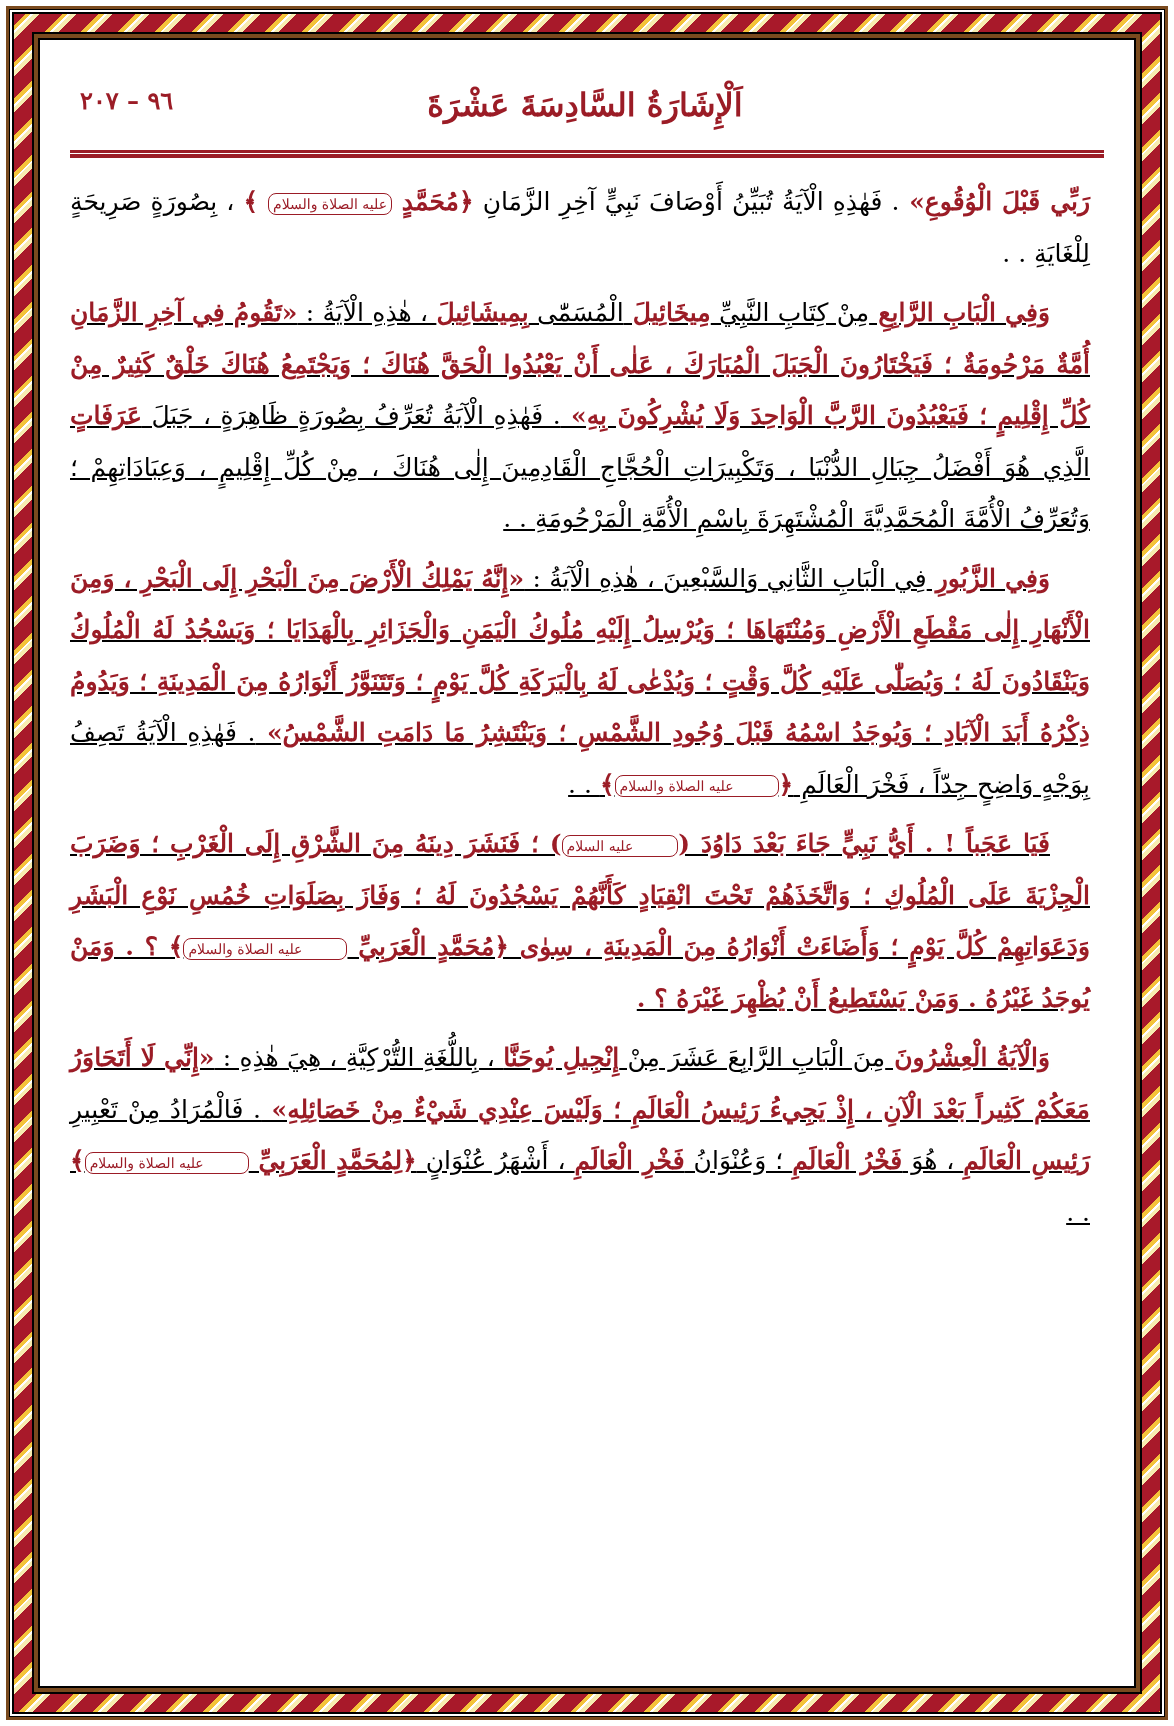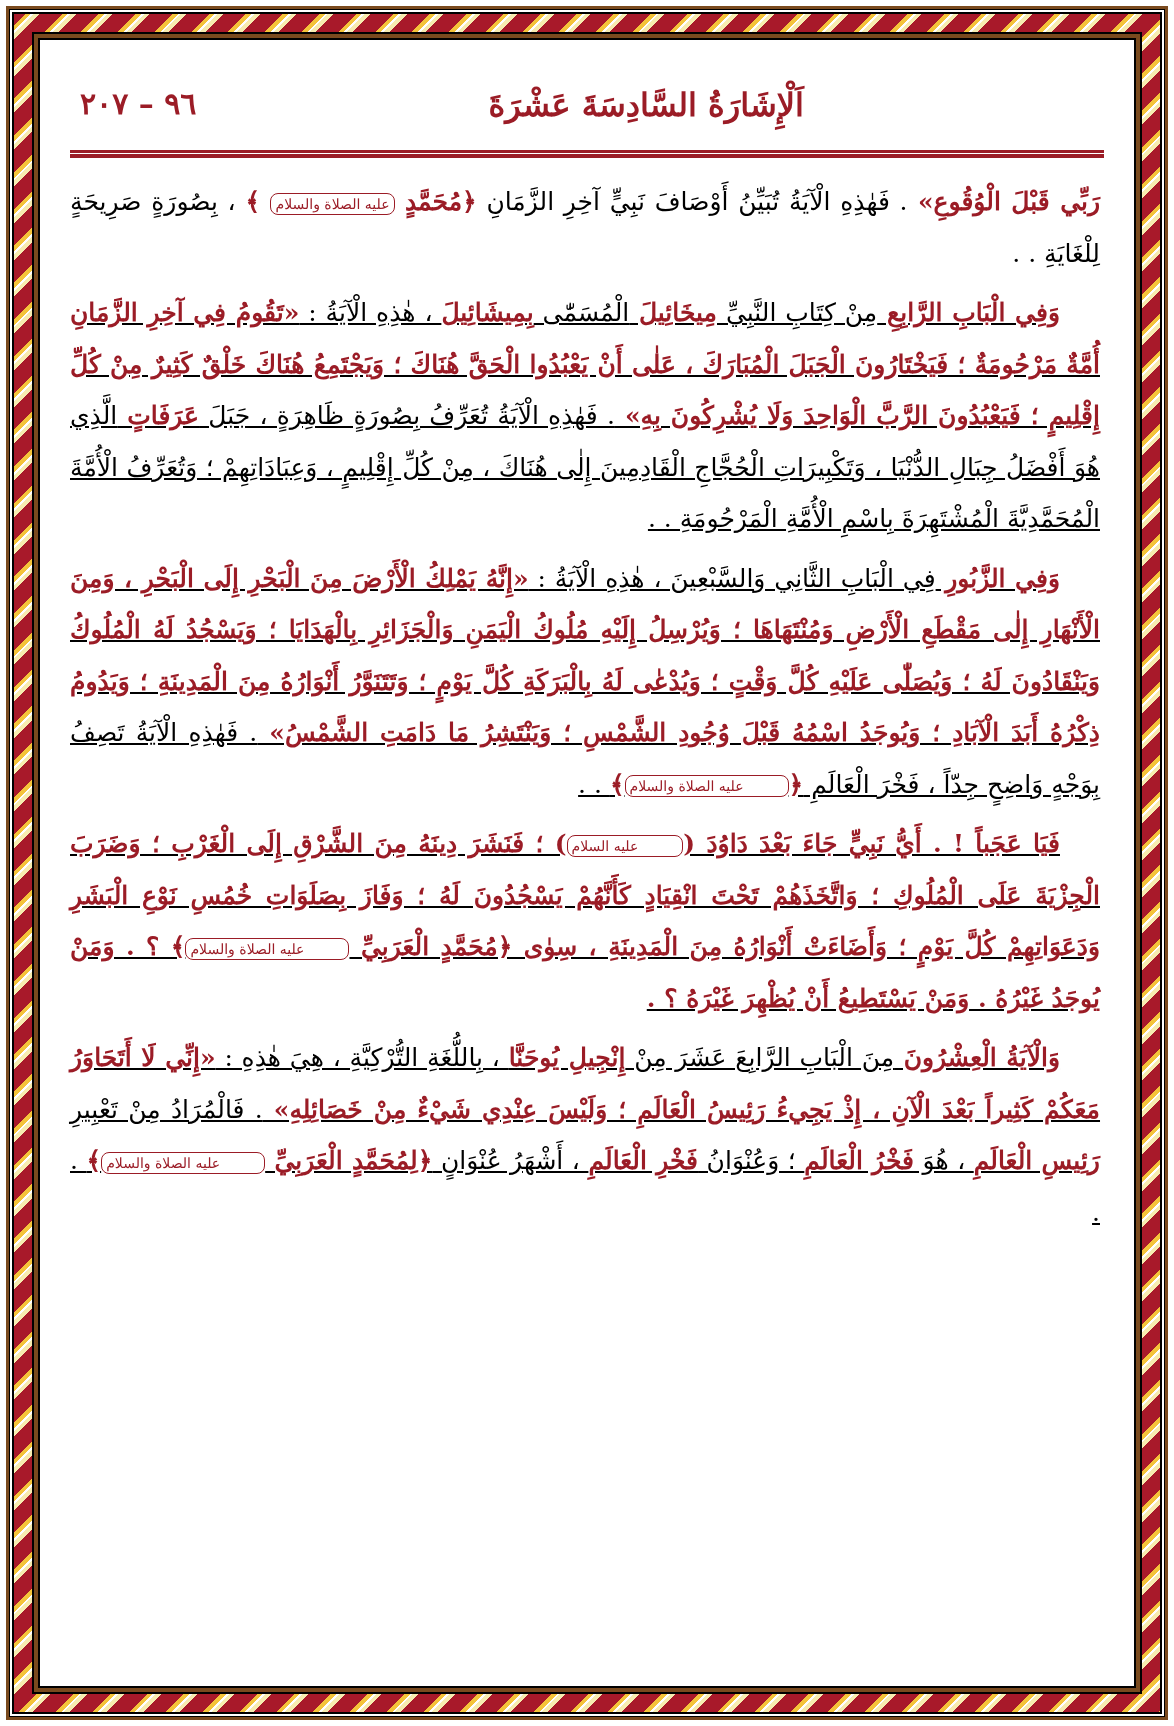--- a/index.html
+++ b/index.html
@@ -14,31 +14,31 @@
       border: 2px solid #000;
     }
     .frame-inner-edge {
       position: absolute; left: 28px; top: 28px; right: 28px; bottom: 28px;
       background: #ffffff; border: 4px solid #7a4a1e; box-shadow: 0 0 0 2px #000, inset 0 0 0 2px #000;
     }
 
     .page { position: absolute; left: 46px; top: 46px; width: 1082px; height: 1634px; }
 
     .header { position: absolute; left: 24px; right: 24px; top: 40px; height: 64px; direction: rtl; }
-    .header-title { position: absolute; right: 300px; left: 296px; top: 0; text-align: right; font-size: 32px; font-weight: bold; color: #9b1c26; }
-    .header-pages { position: absolute; left: 10px; top: 0; font-size: 30px; font-weight: bold; color: #9b1c26; direction: ltr; }
+    .header-title { position: absolute; right: 300px; left: 296px; top: 0; text-align: center; font-size: 32px; font-weight: bold; color: #9b1c26; }
+    .header-pages { position: absolute; left: 10px; top: 0; font-size: 24px; font-weight: bold; color: #9b1c26; direction: ltr; }
     .header-rule { position: absolute; left: 24px; right: 24px; top: 104px; height: 8px; border-top: 3px solid #9b1c26; border-bottom: 4px solid #9b1c26; box-sizing: border-box; }
     .header-rule::after { content: ""; }
 
     .body-text {
       position: absolute; left: 24px; right: 24px; top: 130px;
       direction: rtl; text-align: justify; color: #000;
       font-size: 25px; line-height: 51.5px;
     }
-    .para { margin: 0 4px 8px 0; }
+    .para { margin: 0 14px 8px 0; }
     .para.indent { text-indent: 40px; text-decoration: underline; }
     .red { color: #9b1c26; font-weight: bold; }
     .honorific { display: inline-block; font-size: 14px; color: #9b1c26; border: 1px solid #9b1c26; border-radius: 8px; padding: 0 4px; line-height: 20px; vertical-align: middle; }
   </style>
 </head>
 <body>
 
 <div class="frame">
   <div class="frame-outer"></div>
   <div class="frame-band"></div>

